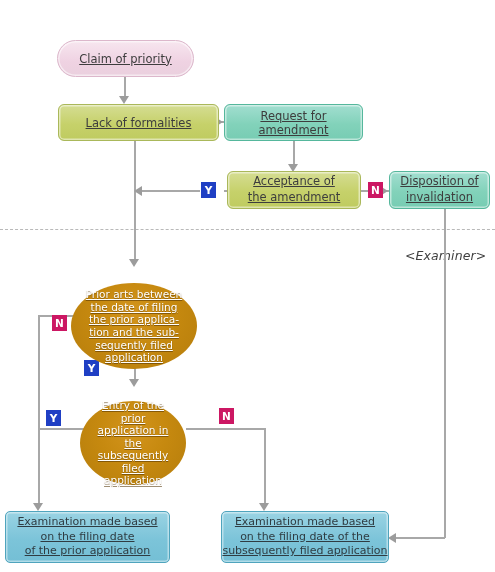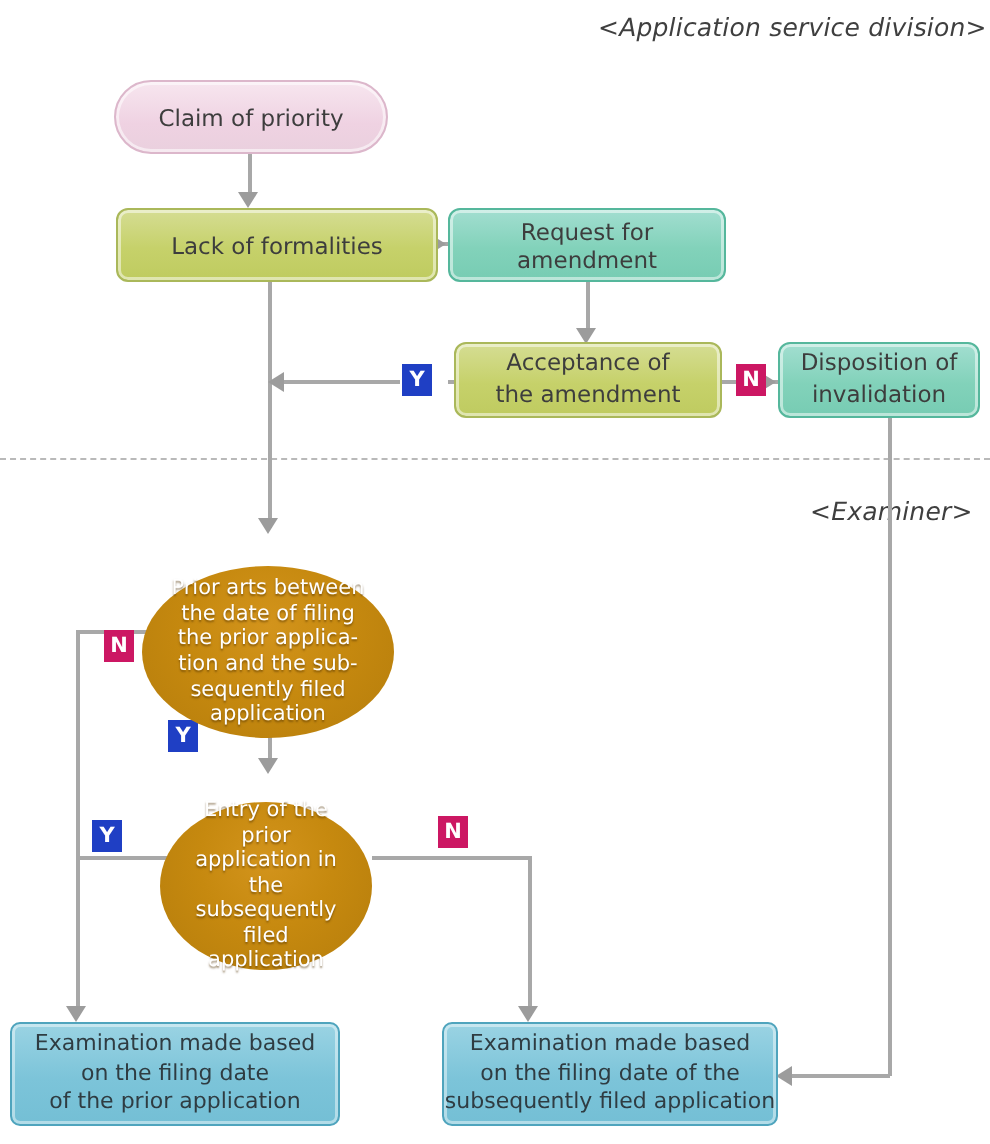--- a/index.html
+++ b/index.html
@@ -85,20 +85,21 @@
     position: absolute;
     box-sizing: border-box;
     display: flex;
     align-items: center;
     justify-content: center;
     text-align: center;
   }
   .node-text {
     display: block;
     white-space: pre-line;
+    text-decoration: underline;
   }
 
   
   .pill {
     border-radius: 999px;
     background: linear-gradient(180deg, #f7e6ef 0%, #efd2e2 60%, #ead0de 100%);
     border: 1px solid #dcb7cb;
     box-shadow: inset 0 0 0 1.5px rgba(255,255,255,0.55);
     color: #3d3d3d;
     font-size: 11.5px;
@@ -145,21 +146,20 @@
     text-shadow: 0 1px 1px rgba(80,50,0,0.55);
     padding: 0 10px;
     margin-top: 16px;
   }
 </style>
 </head>
 <body>
 
 <div id="canvas">
 
-  <div class="lane-label" style="left:299px; top:6px;">&lt;Application service division&gt;</div>
 
   <div class="lane-label" style="left:405px; top:248px;">&lt;Examiner&gt;</div>
 
   <div class="divider" style="top:229px;"></div>
 
   <div class="ln ln-v" style="left:124px; top:76px; height:22px;"></div>
   <div class="arrow arrow-down" style="left:119px; top:96px;"></div>
 
   <div class="ln ln-h" style="left:192px; top:121px; width:11px;"></div>
   <div class="ln ln-h" style="left:218px; top:121px; width:6px;"></div>

